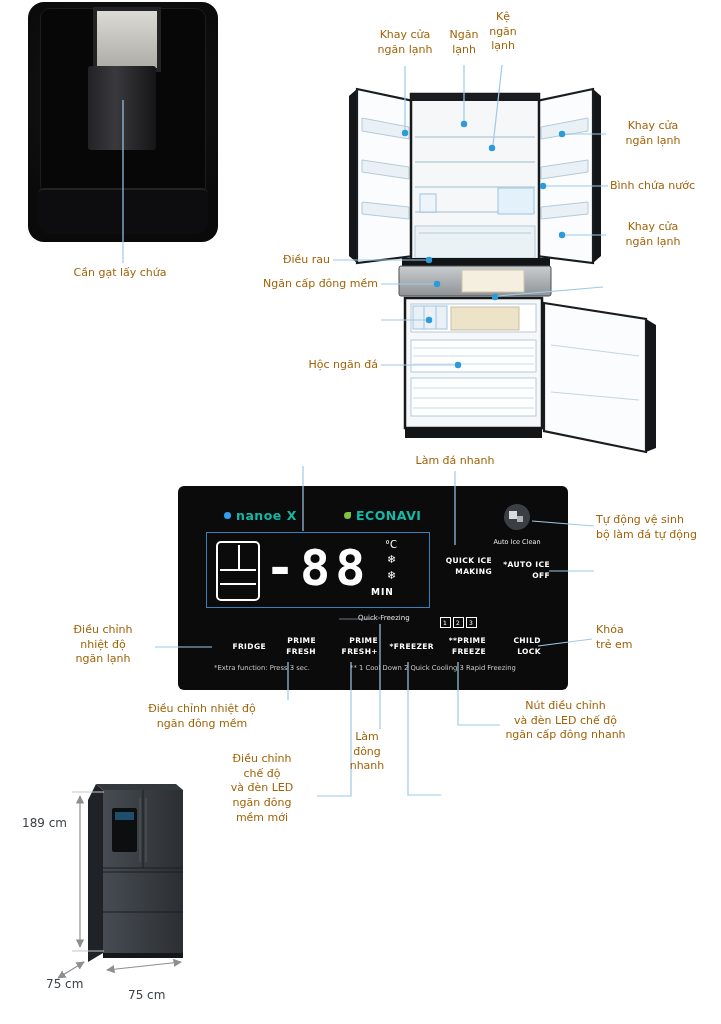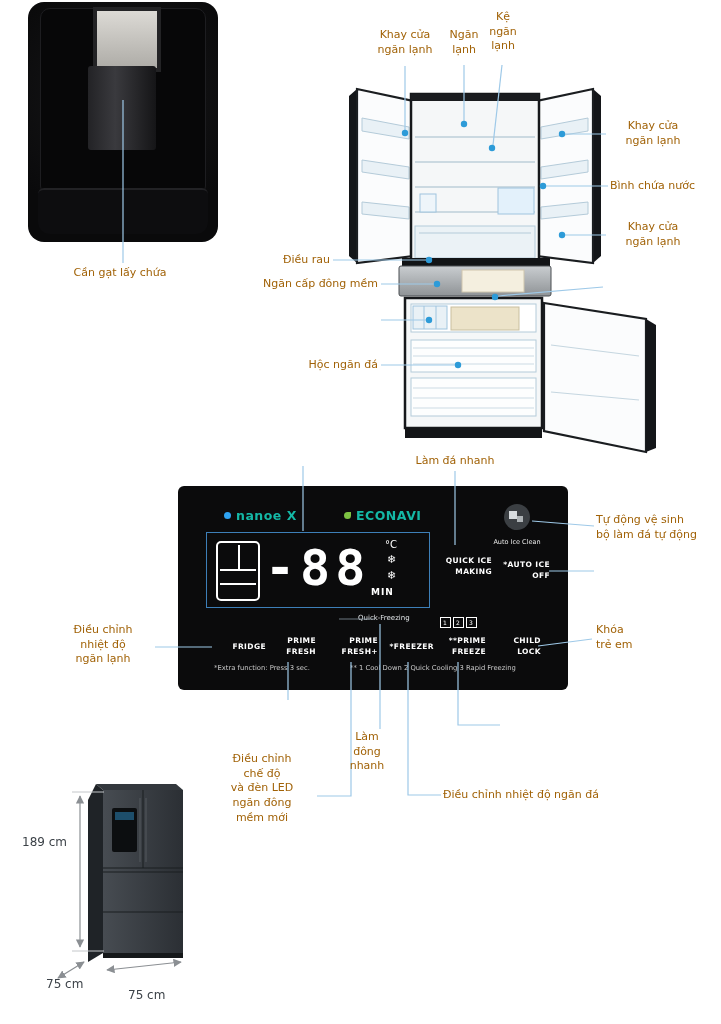--- a/index.html
+++ b/index.html
@@ -259,27 +259,31 @@
   <div class="lbl tr" style="left:228px;top:277px;width:150px">Ngăn cấp đông mềm</div>
   <div class="lbl tr" style="left:268px;top:358px;width:110px">Hộc ngăn đá</div>
   <div class="lbl tc" style="left:400px;top:454px;width:110px">Làm đá nhanh</div>
   <div class="lbl" style="left:596px;top:513px;width:130px">Tự động vệ sinh
 bộ làm đá tự động</div>
   <div class="lbl" style="left:596px;top:623px;width:70px">Khóa
 trẻ em</div>
   <div class="lbl tc" style="left:52px;top:623px;width:102px">Điều chỉnh
 nhiệt độ
 ngăn lạnh</div>
+  <div class="lbl tc" style="left:116px;top:702px;width:172px">Điều chỉnh nhiệt độ
+ngăn đông mềm</div>
   <div class="lbl tc" style="left:207px;top:752px;width:110px">Điều chỉnh
 chế độ
 và đèn LED
 ngăn đông
 mềm mới</div>
   <div class="lbl tc" style="left:339px;top:730px;width:56px">Làm
 đông
 nhanh</div>
-  <div class="lbl" style="left:443px;top:788px;width:215px">Điều chỉnh nhiệt độ ngăn đá</div>
-
-  <div class="dim" style="left:22px;top:835px">189 cm</div>
+  <div class="lbl tc" style="left:468px;top:699px;width:195px">Nút điều chỉnh
+và đèn LED chế độ
+ngăn cấp đông nhanh</div>
+
+  <div class="dim" style="left:22px;top:816px">189 cm</div>
   <div class="dim" style="left:46px;top:977px">75 cm</div>
   <div class="dim" style="left:128px;top:988px">75 cm</div>
 
 </div>
 
 </body></html>

